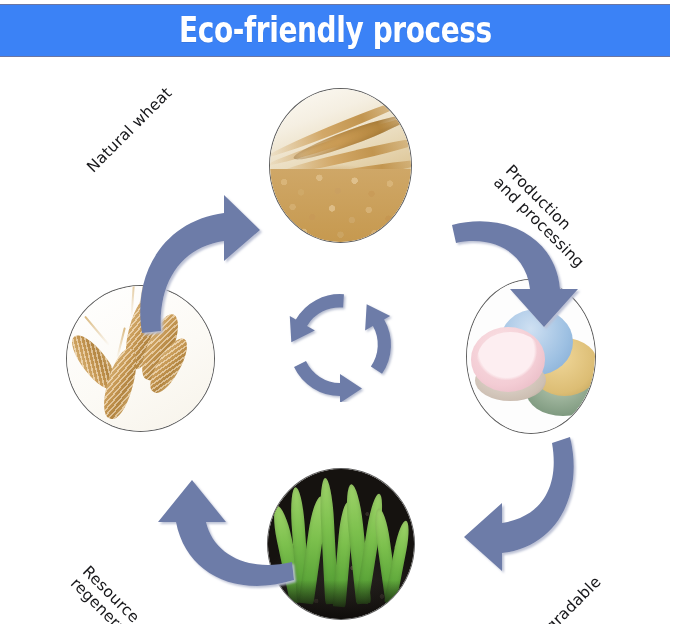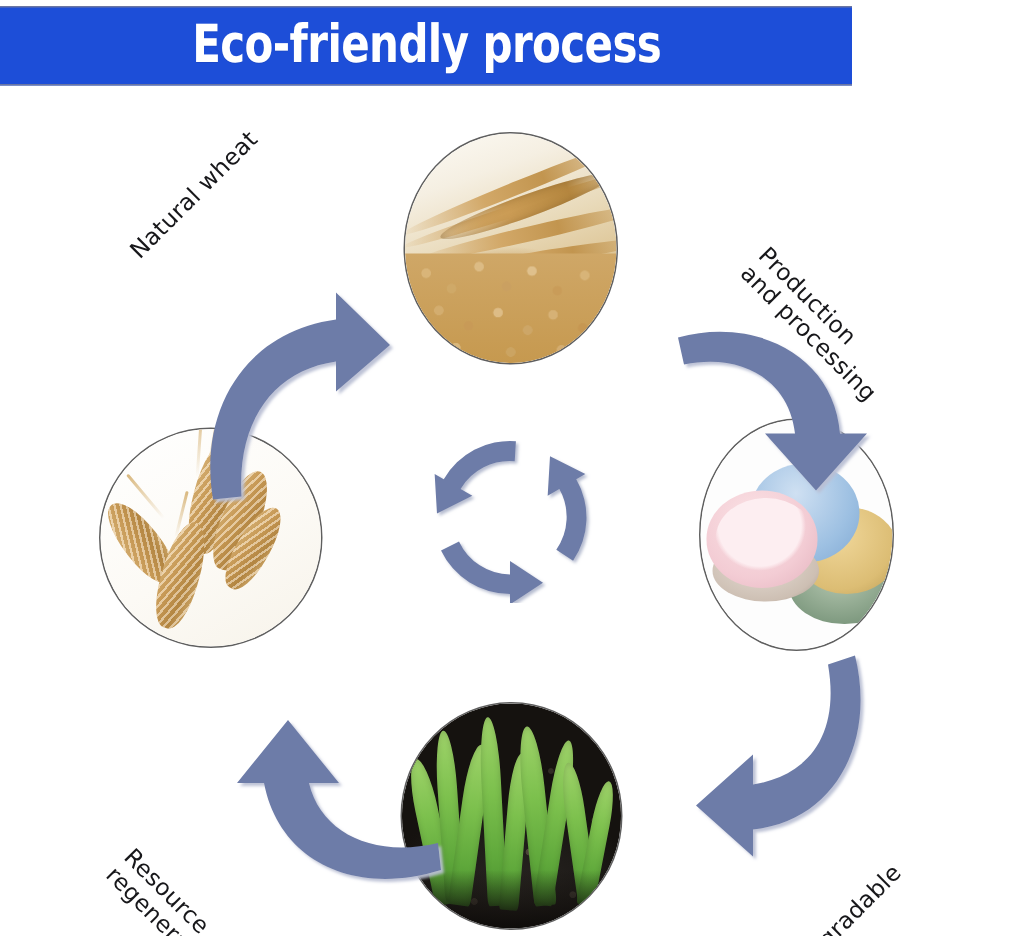--- a/index.html
+++ b/index.html
@@ -13,23 +13,23 @@
     position: relative;
     overflow: hidden;
     font-family: "Liberation Sans", sans-serif;
   }
 
   
   #header-banner {
     position: absolute;
     left: 0;
     top: 4px;
-    width: 568px;
+    width: 670px;
     height: 53px;
-    background: #1d4ed8;
+    background: #3b82f6;
     border-top: 1px solid #6b76a3;
     border-bottom: 1px solid #6b76a3;
     box-sizing: border-box;
     display: flex;
     align-items: center;
     justify-content: center;
   }
   #header-title {
     color: #ffffff;
     font-family: "DejaVu Sans", sans-serif;

